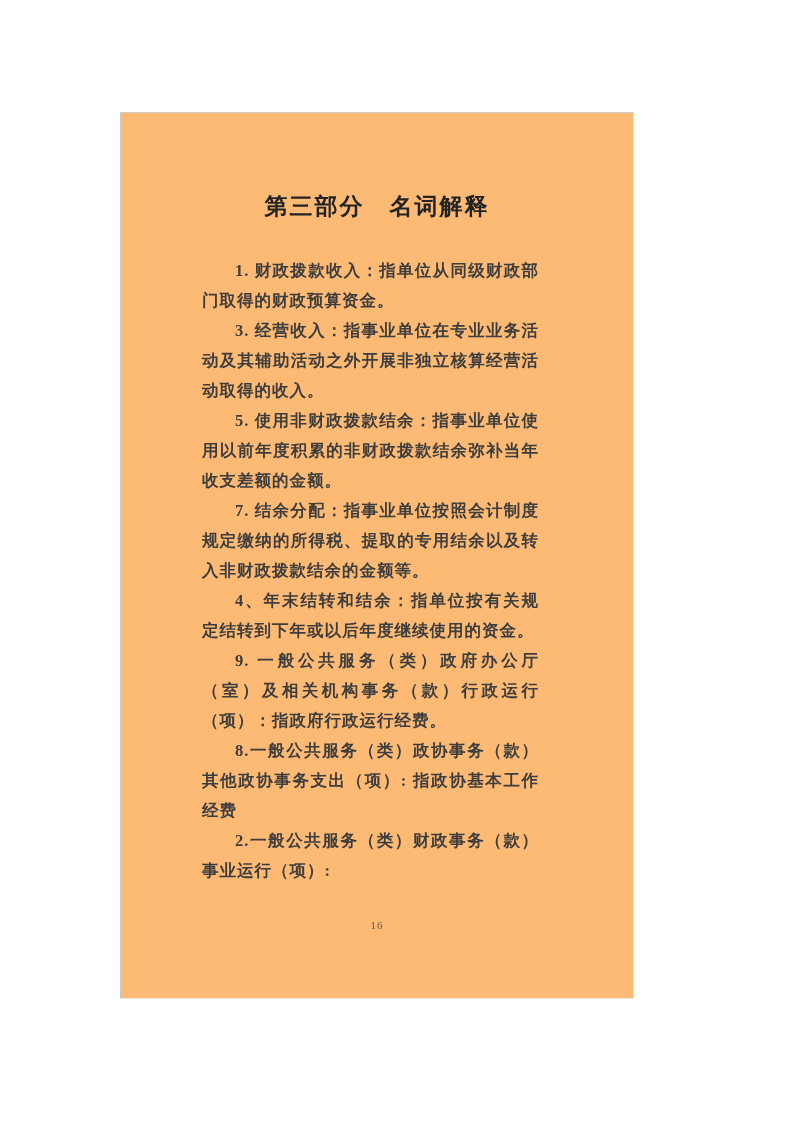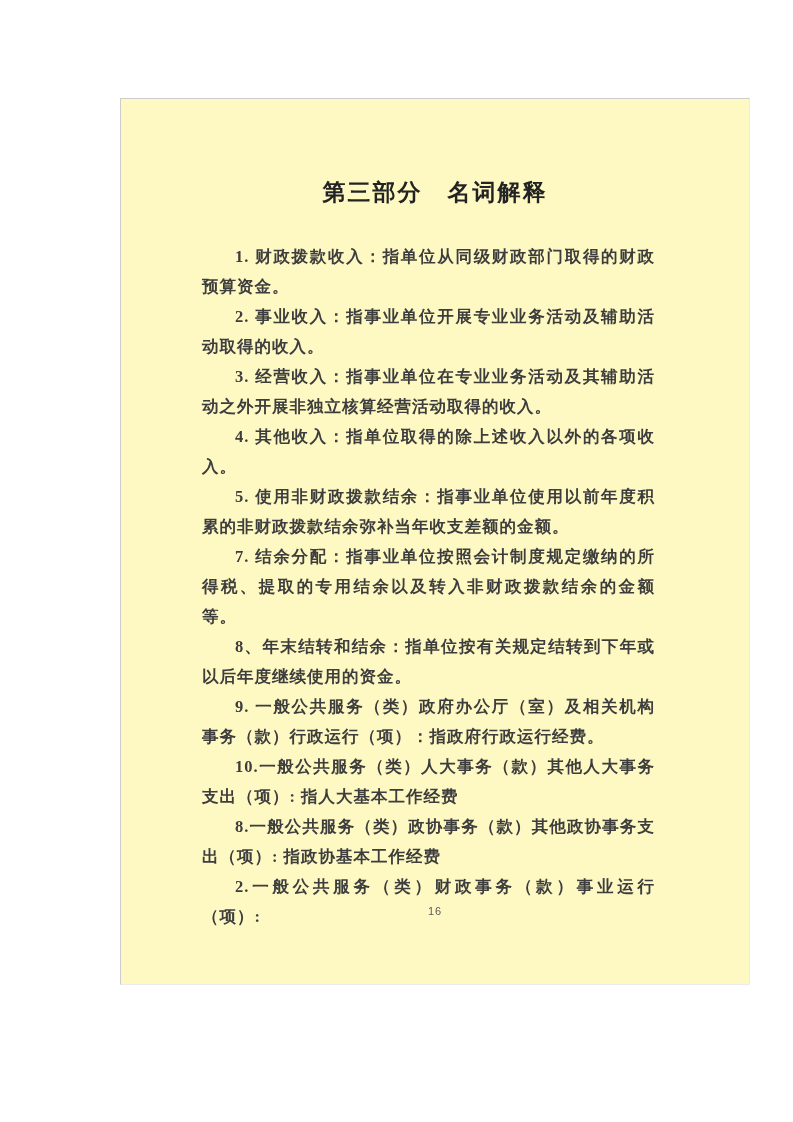--- a/index.html
+++ b/index.html
@@ -11,25 +11,25 @@
     position: relative;
     width: 793px;
     height: 1122px;
     background: #ffffff;
     overflow: hidden;
     font-family: "Liberation Serif", "DejaVu Serif", serif;
   }
   .page {
     position: absolute;
     left: 120px;
-    top: 98px;
-    width: 630px;
+    top: 112px;
+    width: 514px;
     height: 887px;
     box-sizing: border-box;
-    background: #fef9c3;
+    background: #fdba74;
     border: 1px solid #cccccc;
     border-right-color: #ececec;
     border-bottom-color: #ececec;
   }
   .section-title {
     margin: 78px 0 0 0;
     text-align: center;
     font-family: "Liberation Sans", "DejaVu Sans", sans-serif;
     font-weight: bold;
     font-size: 23px;
@@ -51,40 +51,37 @@
     text-align: justify;
     text-indent: 2em;
     word-break: break-all;
   }
   .page-number {
     position: absolute;
     left: 0;
     right: 0;
     top: 806px;
     text-align: center;
-    font-family: Liberation Sans, sans-serif;
+    font-family: Liberation Serif, serif;
     font-size: 11px;
     color: #5a5a5a;
     letter-spacing: 1px;
   }
 </style>
 </head>
 <body>
 
 <div class="viewport">
   <div class="page">
     <h1 class="section-title">第三部分　名词解释</h1>
     <div class="definitions">
         <p class="def">1. 财政拨款收入：指单位从同级财政部门取得的财政预算资金。</p>
-        <p class="def">2. 事业收入：指事业单位开展专业业务活动及辅助活动取得的收入。</p>
         <p class="def">3. 经营收入：指事业单位在专业业务活动及其辅助活动之外开展非独立核算经营活动取得的收入。</p>
-        <p class="def">4. 其他收入：指单位取得的除上述收入以外的各项收入。</p>
         <p class="def">5. 使用非财政拨款结余：指事业单位使用以前年度积累的非财政拨款结余弥补当年收支差额的金额。</p>
         <p class="def">7. 结余分配：指事业单位按照会计制度规定缴纳的所得税、提取的专用结余以及转入非财政拨款结余的金额等。</p>
-        <p class="def">8、年末结转和结余：指单位按有关规定结转到下年或以后年度继续使用的资金。</p>
+        <p class="def">4、年末结转和结余：指单位按有关规定结转到下年或以后年度继续使用的资金。</p>
         <p class="def">9. 一般公共服务（类）政府办公厅（室）及相关机构事务（款）行政运行（项）：指政府行政运行经费。</p>
-        <p class="def">10.一般公共服务（类）人大事务（款）其他人大事务支出（项）: 指人大基本工作经费</p>
         <p class="def">8.一般公共服务（类）政协事务（款）其他政协事务支出（项）: 指政协基本工作经费</p>
         <p class="def">2.一般公共服务（类）财政事务（款）事业运行（项）:</p>
       </div>
     <div class="page-number">16</div>
   </div>
 </div>
 
 </body></html>

